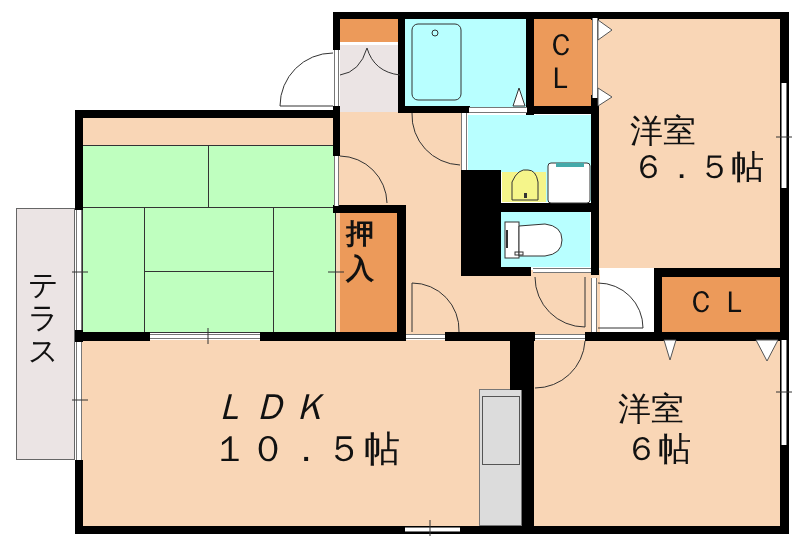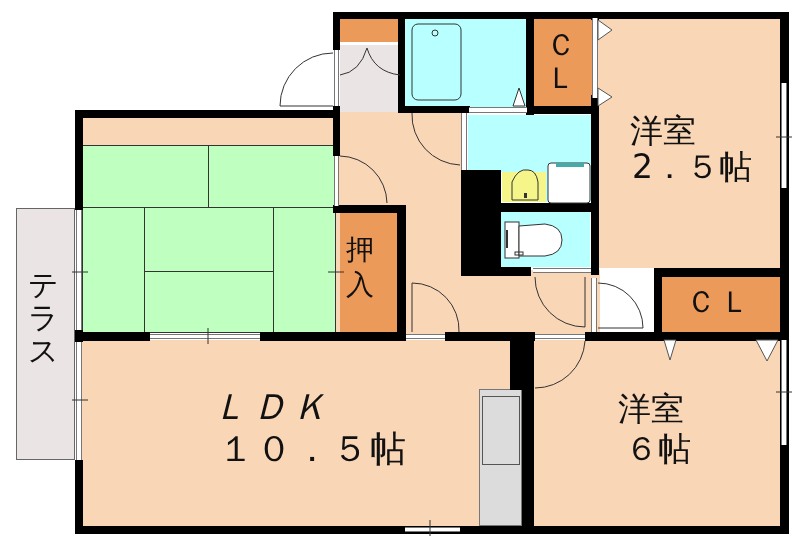--- a/index.html
+++ b/index.html
@@ -156,28 +156,28 @@
   <line x1="72" y1="272" x2="88" y2="272" stroke="#333"></line>
   <line x1="72" y1="400" x2="88" y2="400" stroke="#333"></line>
   <line x1="776" y1="137" x2="792" y2="137" stroke="#333"></line>
   <line x1="776" y1="392" x2="792" y2="392" stroke="#333"></line>
   <line x1="208" y1="328" x2="208" y2="344" stroke="#333"></line>
   <line x1="328" y1="272" x2="344" y2="272" stroke="#333"></line>
   <line x1="430" y1="520" x2="430" y2="536" stroke="#333"></line>
 </svg>
 
 <div class="abs label" style="left:212px;top:388px;font-size:36px;letter-spacing:4px;font-style:italic;">ＬＤＫ</div>
-<div class="abs label" style="left:212px;top:430px;font-size:36px;letter-spacing:2px;margin-left:6px;">１０．５帖</div>
+<div class="abs label" style="left:212px;top:430px;font-size:36px;letter-spacing:2px;">１０．５帖</div>
 
 <div class="abs label" style="left:630px;top:114px;font-size:33px;">洋室</div>
-<div class="abs label" style="left:632px;top:150px;font-size:33px;">2．５帖</div>
+<div class="abs label" style="left:632px;top:150px;font-size:33px;">６．５帖</div>
 
 <div class="abs label" style="left:618px;top:392px;font-size:33px;">洋室</div>
 <div class="abs label" style="left:625px;top:432px;font-size:33px;">６帖</div>
 
 <div class="abs label" style="left:28px;top:268px;font-size:30px;width:36px;white-space:normal;word-break:break-all;line-height:1.1;">テラス</div>
 
-<div class="abs label" style="left:346px;top:232px;font-size:28px;width:30px;white-space:normal;word-break:break-all;line-height:1.25;">押入</div>
+<div class="abs label" style="left:346px;top:216px;font-size:28px;width:30px;white-space:normal;word-break:break-all;line-height:1.25;font-weight:bold;">押入</div>
 
 <div class="abs label" style="left:546px;top:28px;font-size:30px;line-height:1.1;">Ｃ
 Ｌ</div>
 
 <div class="abs label" style="left:686px;top:286px;font-size:30px;letter-spacing:4px;">ＣＬ</div>
 
 </body></html>

